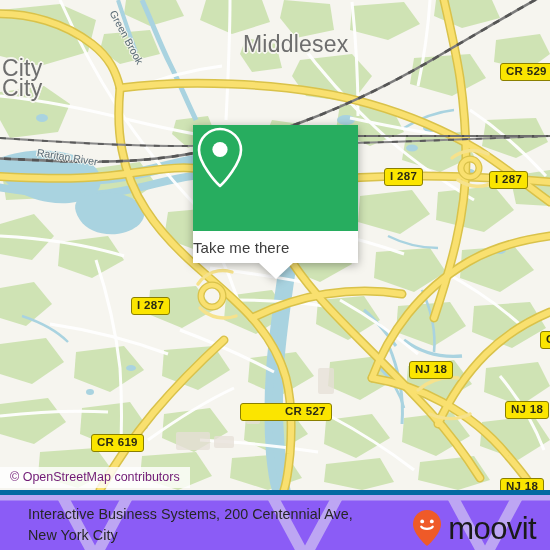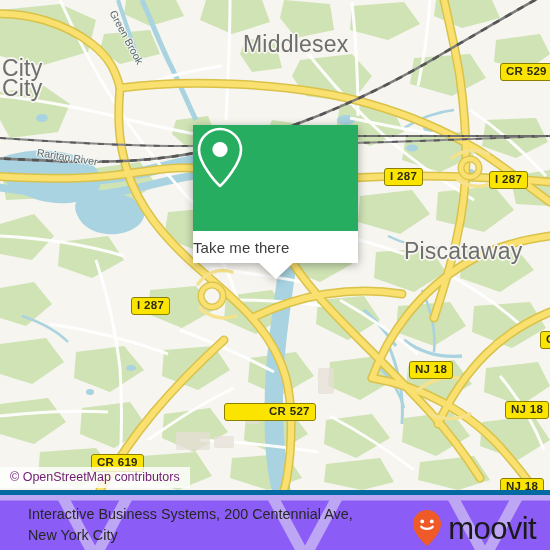--- a/index.html
+++ b/index.html
@@ -349,34 +349,33 @@
       </g>
     </svg>
 
     <div class="placelabel place-town" style="left:2px;top:58px;line-height:20px;">
       <div>City</div>
       <div>City</div>
     </div>
 
     <div class="placelabel place-town" style="left:243px;top:31px;">Middlesex</div>
 
-    <div class="placelabel place-town" style="left:404px;top:238px;">Piscataway</div>
 
     <div class="water-label" style="left:118px;top:8px;transform:rotate(62deg);transform-origin:left top;">Green Brook</div>
 
     <div class="water-label" style="left:38px;top:146px;transform:rotate(9deg);transform-origin:left top;">Raritan River</div>
 
     <div class="shield" style="left:500px;top:63px;">CR 529</div>
     <div class="shield" style="left:384px;top:168px;">I 287</div>
     <div class="shield" style="left:489px;top:171px;">I 287</div>
     <div class="shield" style="left:131px;top:297px;">I 287</div>
     <div class="shield" style="left:409px;top:361px;">NJ 18</div>
     <div class="shield" style="left:505px;top:401px;">NJ 18</div>
-    <div class="shield" style="left:224px;top:403px;padding-left:44px;">CR 527</div>
-    <div class="shield" style="left:91px;top:454px;">CR 619</div>
+    <div class="shield" style="left:240px;top:403px;padding-left:44px;">CR 527</div>
+    <div class="shield" style="left:91px;top:434px;">CR 619</div>
     <div class="shield" style="left:540px;top:331px;">C</div>
     <div class="shield" style="left:500px;top:478px;">NJ 18</div>
 
     <div class="callout">
       <div class="callout-head">
         <svg width="54" height="64" viewBox="0 0 54 64">
           <path d="M27,4 C15.4,4 6,13.4 6,25 C6,38.5 23,57.5 27,61 C31,57.5 48,38.5 48,25 C48,13.4 38.6,4 27,4 Z" fill="none" stroke="#ffffff" stroke-width="2.6" stroke-linejoin="round"></path>
           <circle cx="27" cy="24.5" r="7.6" fill="#ffffff"></circle>
         </svg>
       </div>

